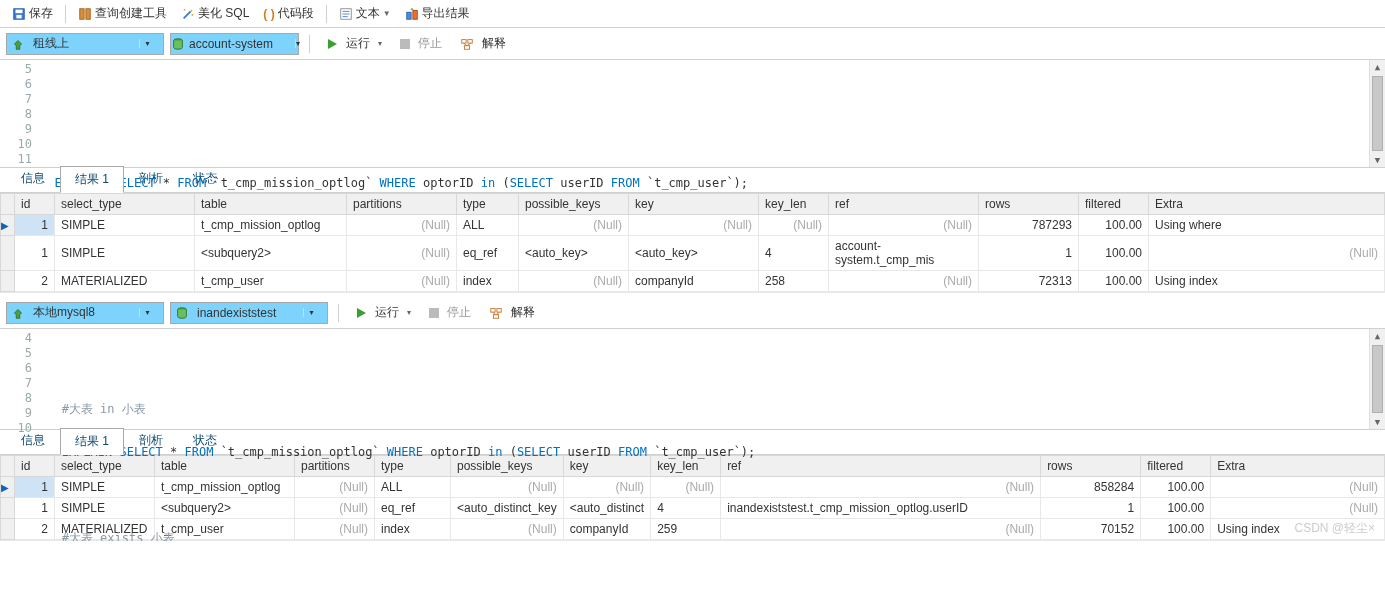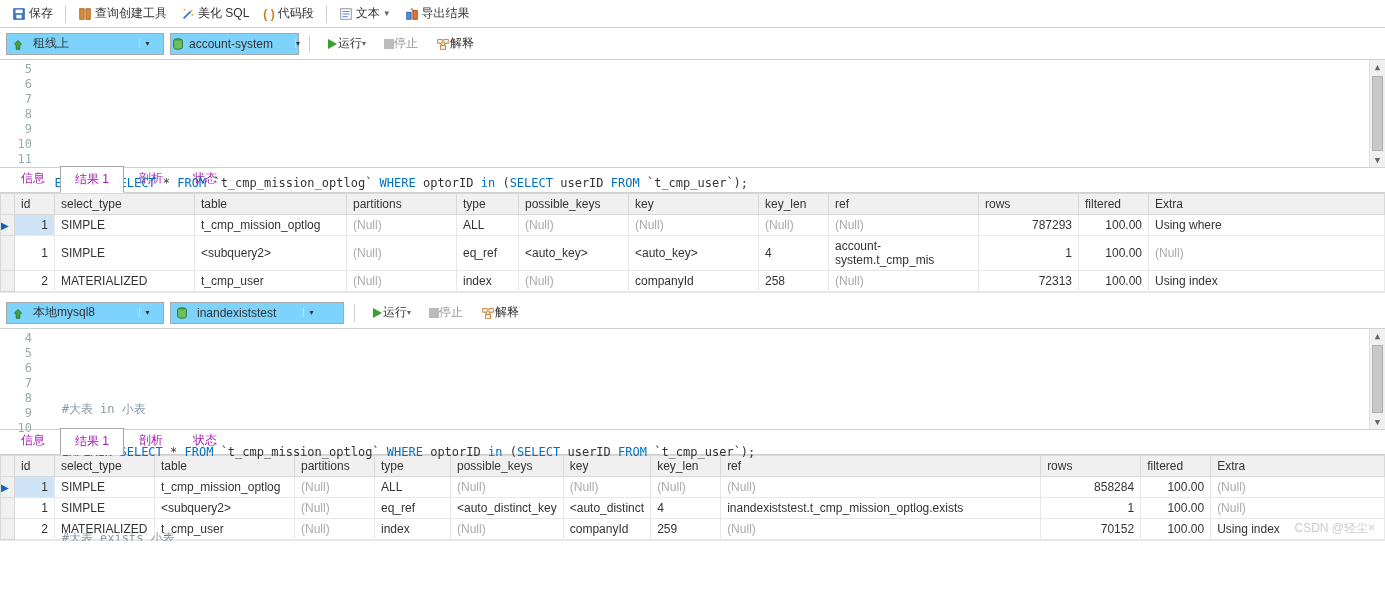--- a/index.html
+++ b/index.html
@@ -6,39 +6,39 @@
   body { font-family: "Microsoft YaHei", Tahoma, Arial, sans-serif; font-size:12px; color:#333; background:#fff; width:1385px; position:relative;}
   .toolbar-top { height:28px; border-bottom:1px solid #d0d0d0; display:flex; align-items:center; padding:0 6px; gap:2px;}
   .tbtn { display:flex; align-items:center; gap:3px; padding:2px 6px; cursor:pointer; }
   .sep { width:1px; height:18px; background:#d0d0d0; margin:0 4px;}
   svg.icon { width:14px; height:14px; }
   .conn-row { height:32px; border-bottom:1px solid #d0d0d0; display:flex; align-items:center; padding:0 6px; gap:6px;}
   .combo { display:flex; align-items:center; border:1px solid #a8a8a8; height:22px; background:#7dd3fc;}
   .combo .cicon{width:22px;display:flex;align-items:center;justify-content:center;}
   .combo .ctext{min-width:110px; padding:0 4px;}
   .combo .cdrop{width:16px;display:flex;align-items:center;justify-content:center;border-left:1px solid #d8d8d8;}
-  .runbtn{display:flex;align-items:center;gap:0;padding:2px 6px;cursor:pointer;}
+  .runbtn{display:flex;align-items:center;gap:8px;padding:2px 6px;cursor:pointer;}
   .runbtn.disabled{color:#999;}
   .sql-area{display:flex; font-family:Consolas,Monaco,monospace; font-size:12px; position:relative; background:#fff;}
   .gutter{width:40px; text-align:right; color:#9aa; padding:2px 8px 2px 0; user-select:none;}
   .gutter div{height:15px; line-height:15px;}
   .code{flex:1; padding:2px 0; white-space:pre; color:#333;}
   .code div{height:15px; line-height:15px;}
   .kw{color:#0070c0;}
   .cm{color:#8a99a8;}
   .vscroll{width:16px; background:#f0f0f0; border-left:1px solid #e0e0e0; display:flex; flex-direction:column;}
   .vscroll .arrow{height:14px;display:flex;align-items:center;justify-content:center;color:#666;font-size:9px;cursor:pointer;}
   .vscroll .thumb{flex:1; margin:2px; background:#c8c8c8; border:1px solid #b0b0b0;}
   .tabs-row{height:26px;border-top:1px solid #d0d0d0;border-bottom:1px solid #d0d0d0;display:flex;align-items:flex-end;padding-left:6px;}
-  .tab{padding:4px 14px;border:1px solid transparent;cursor:pointer;color:#a21caf;}
+  .tab{padding:4px 14px;border:1px solid transparent;cursor:pointer;color:#0c4a6e;}
   .tab.active{background:#fff;border:1px solid #a8a8a8;border-bottom:1px solid #fff;position:relative;top:1px;}
   .grid{width:100%; border-collapse:collapse;}
   .grid th{background:#f0f0f0;border:1px solid #d8d8d8;padding:3px 6px;text-align:left;font-weight:normal;color:#333;}
   .grid td{border:1px solid #e8e8e8;padding:3px 6px;}
-  .grid .null{color:#aaa;}
+  .grid .null{color:#aaa;text-align:right;}
   .grid .rowhead{width:14px;background:#f0f0f0;border:1px solid #d8d8d8;padding:0;}
   .num{text-align:right;}
   .id-active{background:#cfe3f7;}
   .rowmark{color:#1060c0;font-size:10px;}
   .annotation{position:absolute;font-size:22px;font-weight:bold;color:#e03030;pointer-events:none;}
   .watermark{position:absolute;right:10px;bottom:4px;color:#ccc;font-size:12px;pointer-events:none;}
   .panel{border-bottom:1px solid #e8e8e8;}
 </style>
 </head>
 <body>
@@ -259,21 +259,21 @@
   <div class="conn-row">
     <div class="combo" style="width:158px;">
       <span class="cicon">
           <svg width="14" height="14" viewBox="0 0 16 16">
             <path d="M4 8 L8 4 L12 8 L10 10 L10 14 L6 14 L6 10 Z" fill="#4aa040" stroke="#2a7020"></path>
           </svg>
         </span>
       <span class="ctext">本地mysql8</span>
       <span class="cdrop" style="font-size:8px;">▾</span>
     </div>
-    <div class="combo" style="width:174px;">
+    <div class="combo" style="width:158px;">
       <span class="cicon">
           <svg width="14" height="14" viewBox="0 0 16 16">
             <ellipse cx="8" cy="4" rx="5" ry="2" fill="#4aa040" stroke="#2a7020"></ellipse>
             <path d="M3 4 L3 12 A5 2 0 0 0 13 12 L13 4" fill="#6ac060" stroke="#2a7020"></path>
           </svg>
         </span>
       <span class="ctext">inandexiststest</span>
       <span class="cdrop" style="font-size:8px;">▾</span>
     </div>
     <div class="sep"></div>
@@ -385,21 +385,21 @@
         <tr>
           <td class="rowhead"></td>
           <td class="num">1</td>
           <td>SIMPLE</td>
           <td>&lt;subquery2&gt;</td>
           <td class="null">(Null)</td>
           <td>eq_ref</td>
           <td>&lt;auto_distinct_key</td>
           <td>&lt;auto_distinct</td>
           <td>4</td>
-          <td>inandexiststest.t_cmp_mission_optlog.exists</td>
+          <td>inandexiststest.t_cmp_mission_optlog.userID</td>
           <td class="num">1</td>
           <td class="num">100.00</td>
           <td class="null">(Null)</td>
         </tr>
         <tr>
           <td class="rowhead"></td>
           <td class="num">2</td>
           <td>MATERIALIZED</td>
           <td>t_cmp_user</td>
           <td class="null">(Null)</td>

